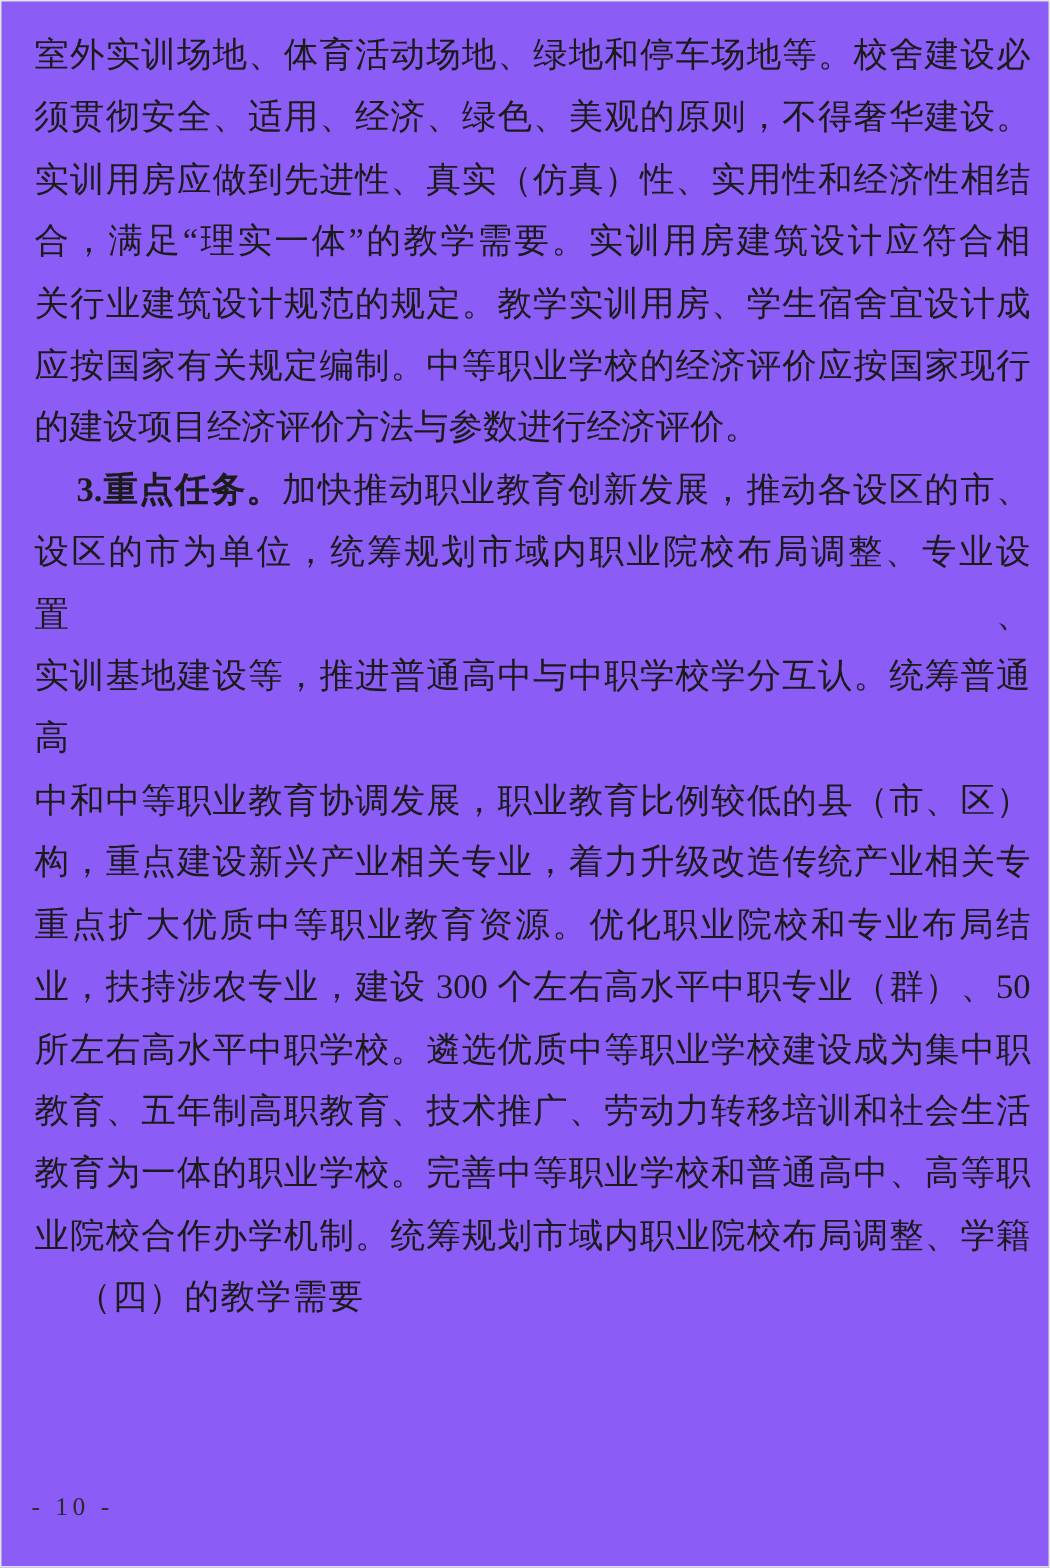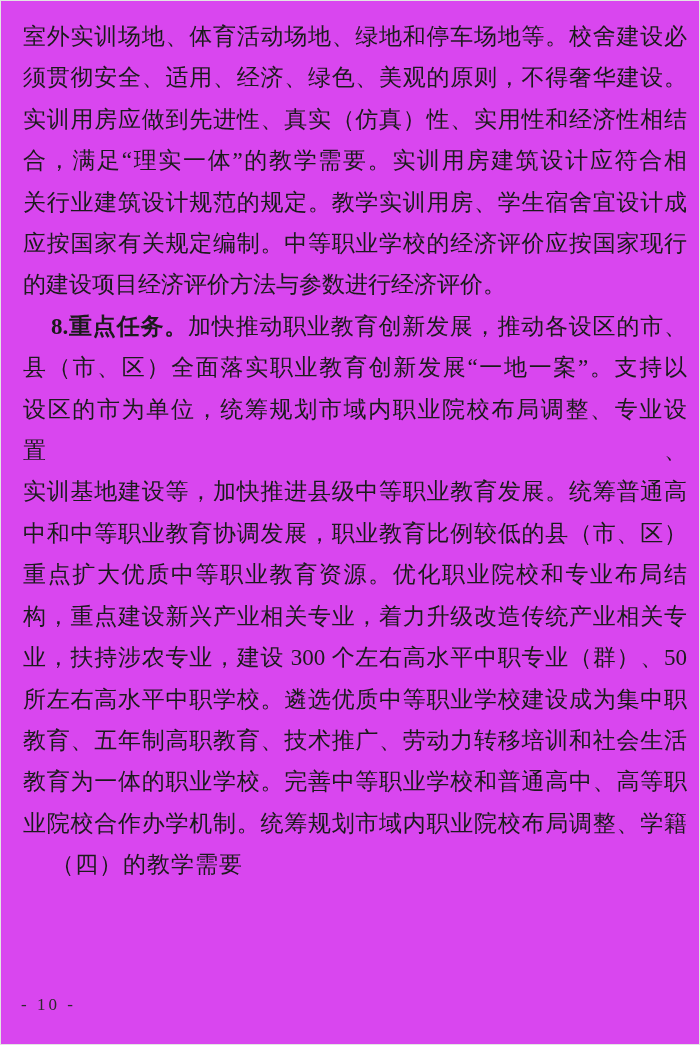--- a/index.html
+++ b/index.html
@@ -4,21 +4,21 @@
 <style>
   html, body {
     margin: 0;
     padding: 0;
     background: #ffffff;
   }
   .page {
     position: relative;
     width: 700px;
     height: 1045px;
-    background: #d946ef;
+    background: #8b5cf6;
     border: 1px solid #e3e3e3;
     box-sizing: border-box;
     overflow: hidden;
     font-family: "Liberation Serif", "DejaVu Serif", serif;
   }
   .text-block {
     position: absolute;
     left: 22px;
     right: 12px;
     top: 15px;
@@ -66,27 +66,26 @@
       <p class="line">室外实训场地、体育活动场地、绿地和停车场地等。校舍建设必</p>
       <p class="line">须贯彻安全、适用、经济、绿色、美观的原则，不得奢华建设。</p>
       <p class="line">实训用房应做到先进性、真实（仿真）性、实用性和经济性相结</p>
       <p class="line">合，满足“理实一体”的教学需要。实训用房建筑设计应符合相</p>
       <p class="line">关行业建筑设计规范的规定。教学实训用房、学生宿舍宜设计成</p>
       <p class="line">应按国家有关规定编制。中等职业学校的经济评价应按国家现行</p>
       <p class="line last">的建设项目经济评价方法与参数进行经济评价。</p>
     </div>
 
     <div>
-      <p class="line indent"><span class="lead">8.重点任务。</span><span>加快推动职业教育创新发展，推动各设区的市、</span></p>
-      <p class="line">县（市、区）全面落实职业教育创新发展“一地一案”。支持以</p>
+      <p class="line indent"><span class="lead">3.重点任务。</span><span>加快推动职业教育创新发展，推动各设区的市、</span></p>
       <p class="line">设区的市为单位，统筹规划市域内职业院校布局调整、专业设置、</p>
-      <p class="line">实训基地建设等，加快推进县级中等职业教育发展。统筹普通高</p>
+      <p class="line">实训基地建设等，推进普通高中与中职学校学分互认。统筹普通高</p>
       <p class="line">中和中等职业教育协调发展，职业教育比例较低的县（市、区）</p>
+      <p class="line">构，重点建设新兴产业相关专业，着力升级改造传统产业相关专</p>
       <p class="line">重点扩大优质中等职业教育资源。优化职业院校和专业布局结</p>
-      <p class="line">构，重点建设新兴产业相关专业，着力升级改造传统产业相关专</p>
       <p class="line">业，扶持涉农专业，建设 300 个左右高水平中职专业（群）、50</p>
       <p class="line">所左右高水平中职学校。遴选优质中等职业学校建设成为集中职</p>
       <p class="line">教育、五年制高职教育、技术推广、劳动力转移培训和社会生活</p>
       <p class="line">教育为一体的职业学校。完善中等职业学校和普通高中、高等职</p>
       <p class="line">业院校合作办学机制。统筹规划市域内职业院校布局调整、学籍</p>
     </div>
 
     <div>
       <p class="line last indent kai">（四）的教学需要</p>
     </div>

